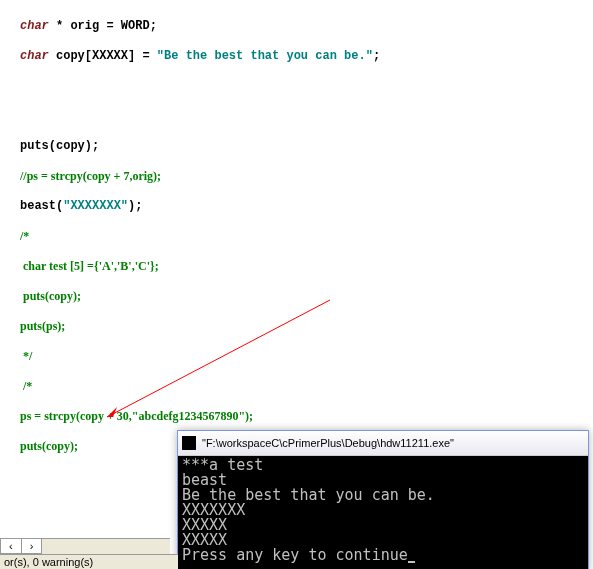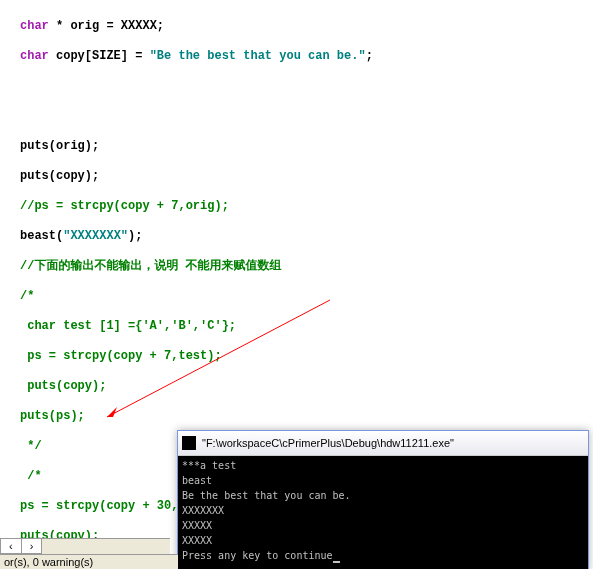--- a/index.html
+++ b/index.html
@@ -12,23 +12,23 @@
     height: 569px;
     position: relative;
     overflow: hidden;
   }
   .code-area {
     padding: 4px 20px;
     line-height: 15px;
     font-weight: bold;
     white-space: pre;
   }
-  .kw { color: #a21caf; }
+  .kw { color: #7f1d1d; font-style: italic; }
   .str { color: #008080; }
-  .cmt { color: #008000; }
+  .cmt { color: #008000; font-family: Liberation Serif, serif; }
   .txt { color: #000; }
   .console-window {
     position: absolute;
     left: 177px;
     top: 430px;
     width: 410px;
     border: 1px solid #7a96df;
     background: #ece9d8;
     box-shadow: 0 0 8px rgba(0,0,0,0.3);
     font-family: Tahoma, sans-serif;
@@ -46,21 +46,21 @@
     width: 14px;
     height: 14px;
     background: #000;
     margin-right: 6px;
     display: inline-block;
   }
   .console-body {
     background: #000;
     color: #c0c0c0;
     font-family: "NSimSun", "SimSun", monospace;
-    font-size: 10px;
+    font-size: 15px;
     padding: 2px 4px;
     line-height: 15px;
     white-space: pre;
     min-height: 110px;
   }
   .cursor {
     display: inline-block;
     width: 7px;
     height: 2px;
     background: #c0c0c0;
@@ -97,32 +97,29 @@
   }
   svg.arrow {
     position: absolute;
     pointer-events: none;
   }
 </style>
 </head>
 <body>
 
 <div class="code-area">
-<div><span class="kw">char</span><span class="txt"> * orig = XXXXX;</span></div>
-<div><span class="kw">char</span><span class="txt"> copy[SIZE] = </span><span class="str">"Be the best that you can be."</span><span class="txt">;</span></div>
+<div><span class="kw">char</span><span class="txt"> * orig = WORD;</span></div>
+<div><span class="kw">char</span><span class="txt"> copy[XXXXX] = </span><span class="str">"Be the best that you can be."</span><span class="txt">;</span></div>
 <div>&nbsp;</div>
 <div>&nbsp;</div>
-<div class="txt">puts(orig);</div>
 <div class="txt">puts(copy);</div>
 <div class="cmt">//ps = strcpy(copy + 7,orig);</div>
 <div><span class="txt">beast(</span><span class="str">"XXXXXXX"</span><span class="txt">);</span></div>
-<div class="cmt">//下面的输出不能输出，说明 不能用来赋值数组</div>
 <div class="cmt">/*</div>
-<div class="cmt"> char test [1] ={'A','B','C'};</div>
-<div class="cmt"> ps = strcpy(copy + 7,test);</div>
+<div class="cmt"> char test [5] ={'A','B','C'};</div>
 <div class="cmt"> puts(copy);</div>
 <div class="cmt">puts(ps);</div>
 <div class="cmt"> */</div>
 <div class="cmt"> /*</div>
 <div class="cmt">ps = strcpy(copy + 30,"abcdefg1234567890");</div>
 <div class="cmt">puts(copy);</div>
 
 
 
 

